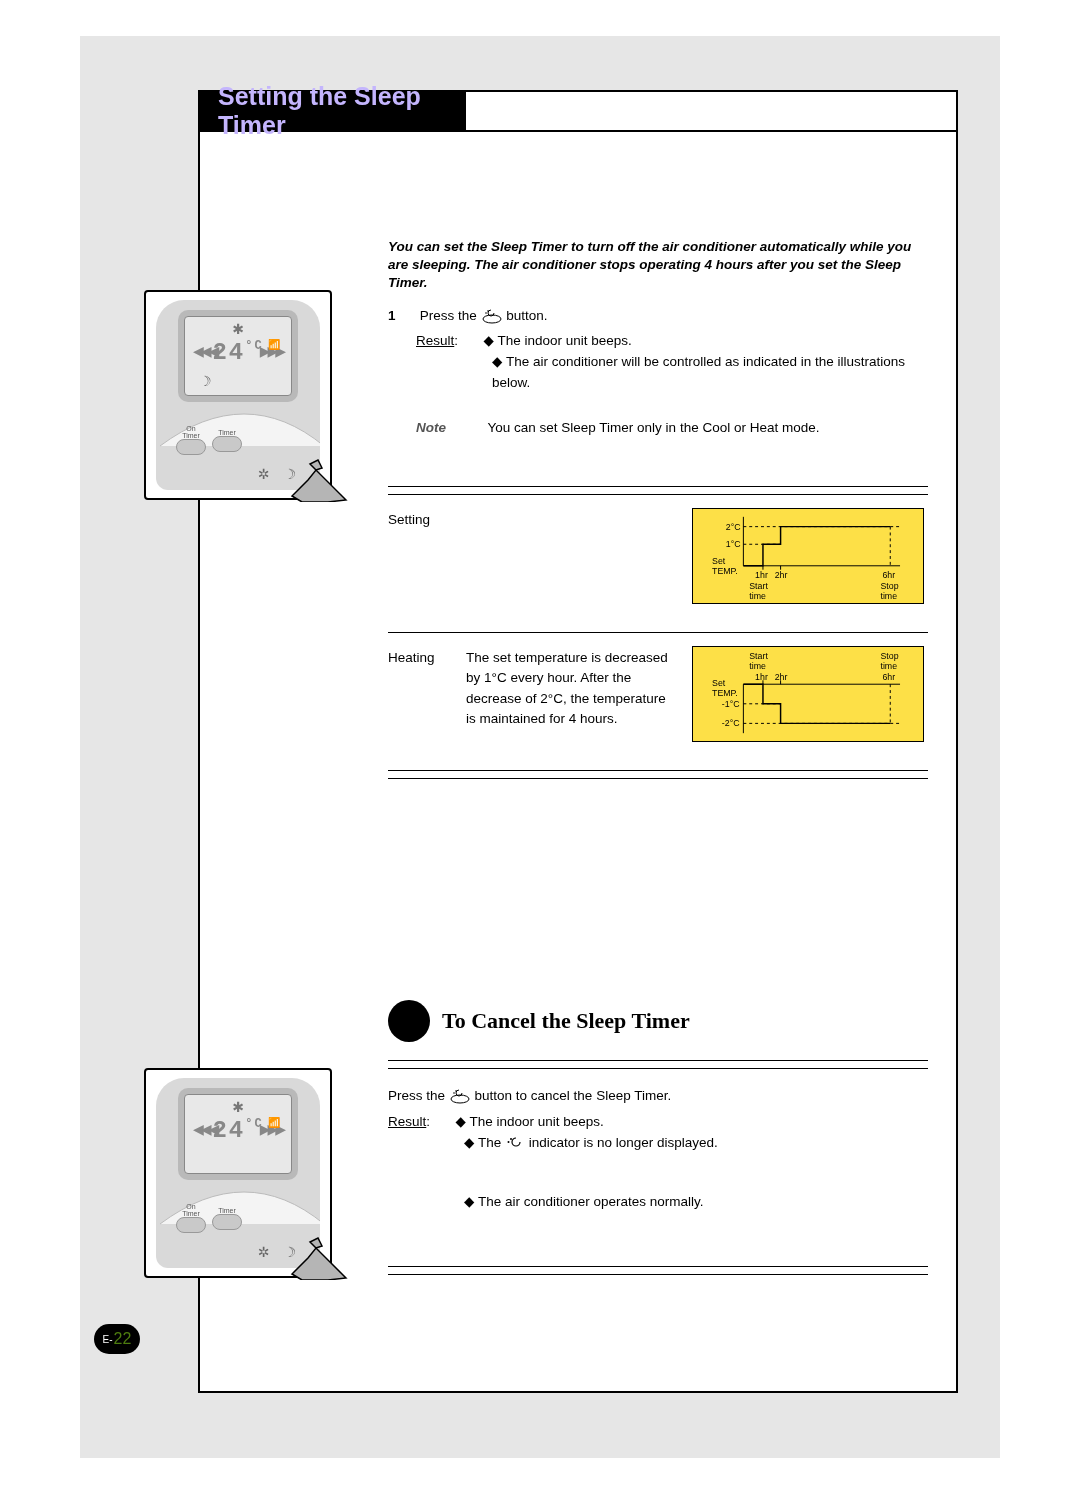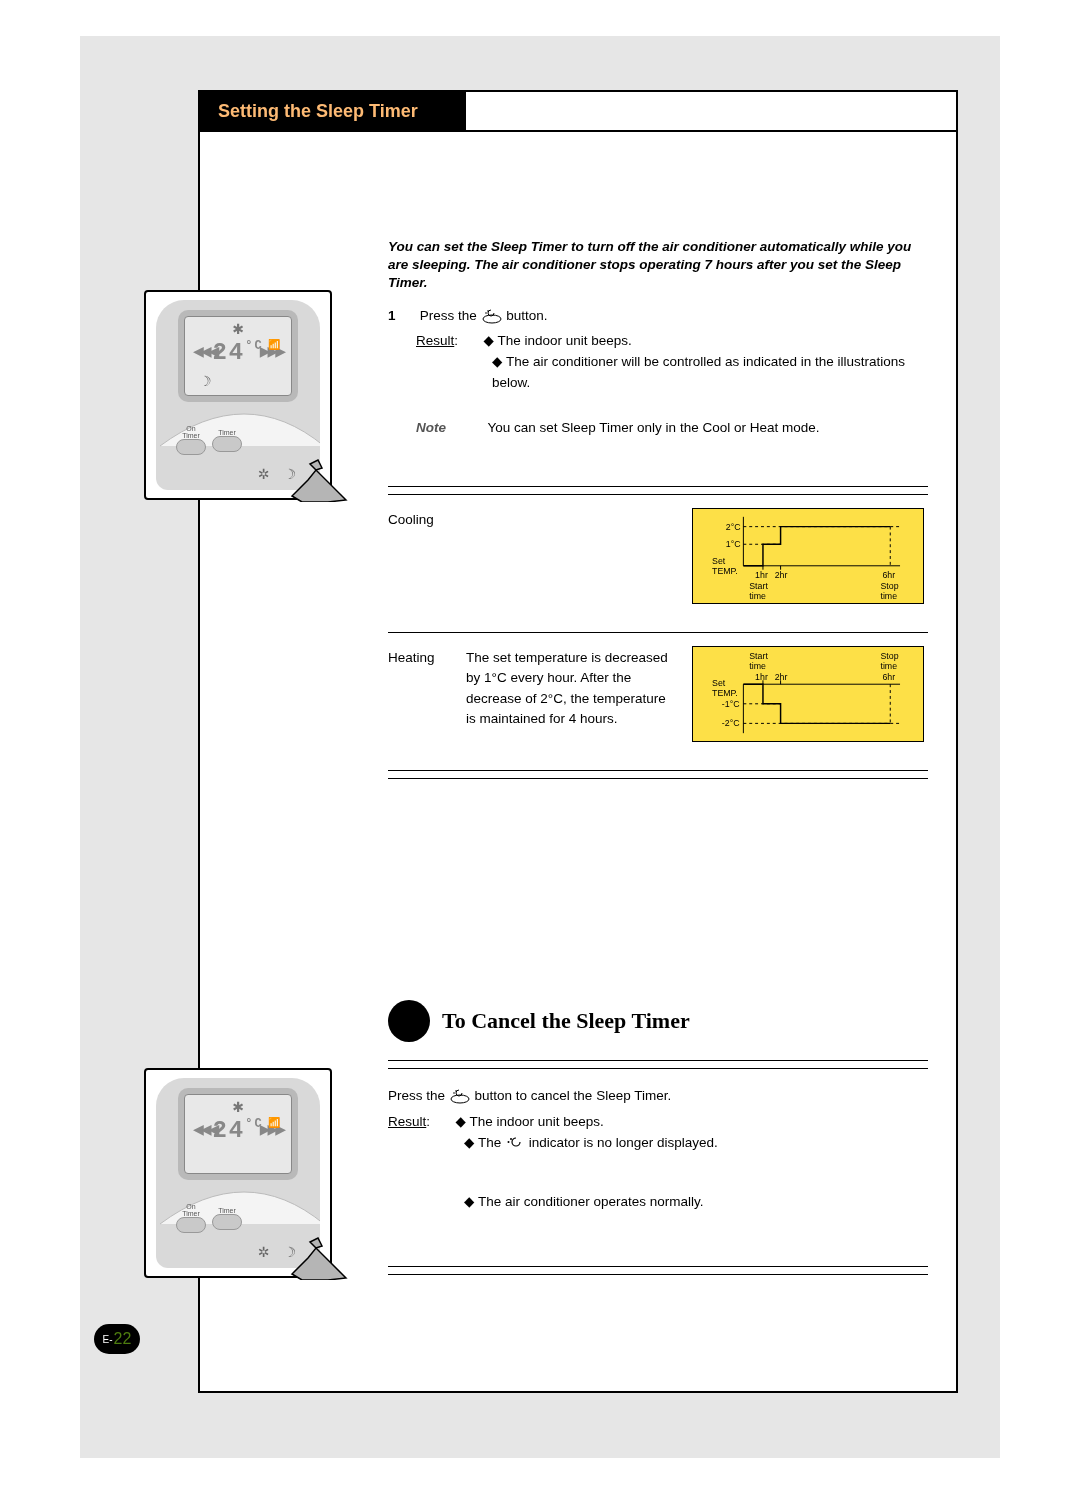--- a/index.html
+++ b/index.html
@@ -1,21 +1,21 @@
 <!DOCTYPE html>
 <html><head>
 <meta charset="utf-8">
 <style>
   * { box-sizing: border-box; margin: 0; padding: 0; }
   html, body { width: 1080px; height: 1494px; background: #fff; font-family: Arial, Helvetica, sans-serif; }
   .page-bg { position: absolute; left: 80px; top: 36px; width: 920px; height: 1422px; background: #e6e6e6; }
   .content-panel { position: absolute; left: 198px; top: 90px; width: 760px; height: 1303px; background: #fff; border: 2px solid #000; }
   .title-bar { position: absolute; left: 198px; top: 92px; width: 758px; height: 40px; border-bottom: 2px solid #000; }
   .title-fill { position: absolute; left: 0; top: 0; width: 268px; height: 100%; background: #000; display: flex; align-items: center; padding-left: 20px; }
-  .title-text { color: #fdba74; font-size: 18px; font-weight: bold; }
+  .title-text { color: #c4b5fd; font-size: 25px; font-weight: bold; }
   .intro { position: absolute; left: 388px; top: 238px; width: 540px; font-size: 13.5px; font-style: italic; font-weight: bold; color: #000; line-height: 1.35; }
   .step-row { position: absolute; left: 388px; width: 540px; font-size: 13.5px; color: #000; line-height: 1.55; }
   .bold { font-weight: bold; }
   .under { text-decoration: underline; margin-top: 8px; }
   .note-label { font-style: italic; font-weight: bold; color: #555; }
   .sleep-btn-icon { display:inline-block; vertical-align:middle; width:22px; height:16px; }
   .sleep-symbol-icon { display:inline-block; vertical-align:middle; width:20px; height:14px; }
   .remote-illus { position: absolute; background: #fff; border: 2px solid #000; border-radius: 4px; }
   .remote-body { position: absolute; inset: 8px 10px 8px 10px; background: #d9d9d9; border-radius: 28px 28px 12px 12px; }
   .remote-screen-wrap { position: absolute; left: 22px; right: 22px; top: 10px; height: 92px; background: #b9b9b9; border-radius: 10px; padding:6px; }
@@ -53,21 +53,21 @@
 <div class="page-bg"></div>
 
 <div class="content-panel"></div>
 
 <div class="title-bar">
   <div class="title-fill">
     <span class="title-text">Setting the Sleep Timer</span>
   </div>
 </div>
 
-<p class="intro">You can set the Sleep Timer to turn off the air conditioner automatically while you are sleeping. The air conditioner stops operating 7 hours after you set the Sleep Timer.</p>
+<p class="intro">You can set the Sleep Timer to turn off the air conditioner automatically while you are sleeping. The air conditioner stops operating 4 hours after you set the Sleep Timer.</p>
 
 <div class="step-row" style="top:306px;">
   <span class="bold" style="display:inline-block;width:28px;">1</span>
   <span>Press the </span>
   <span class="sleep-btn-icon">
     <svg viewBox="0 0 22 16">
         <ellipse cx="11" cy="11" rx="9" ry="4" fill="none" stroke="#000" stroke-width="1"></ellipse>
         <path d="M10 2 a3 3 0 1 0 3 3" fill="none" stroke="#000" stroke-width="1"></path>
         <circle cx="7" cy="3" r="0.8" fill="#000"></circle>
         <circle cx="5" cy="5" r="0.8" fill="#000"></circle>
@@ -89,21 +89,21 @@
 
 <div class="step-row" style="top:418px;padding-left:28px;">
   <span class="note-label" style="display:inline-block;width:68px;">Note</span>
   <span>You can set Sleep Timer only in the Cool or Heat mode.</span>
 </div>
 
 <div class="hr-thin" style="top:486px;"></div>
 <div class="hr-thin2" style="top:494px;"></div>
 
 <div class="mode-table" style="top:510px;height:110px;">
-  <div class="mode-label">Cooling</div>
+  <div class="mode-label">Setting</div>
   <div class="graph-box">
     <svg class="graph-svg" viewBox="0 0 232 96">
       <line x1="50" y1="8" x2="50" y2="58" stroke="#000"></line>
       <line x1="50" y1="58" x2="210" y2="58" stroke="#000"></line>
 
       <line x1="50" y1="18" x2="210" y2="18" stroke="#000" stroke-dasharray="3 3"></line>
       <line x1="50" y1="36" x2="88" y2="36" stroke="#000" stroke-dasharray="3 3"></line>
       <line x1="200" y1="18" x2="200" y2="58" stroke="#000" stroke-dasharray="3 3"></line>
 
       <polyline points="50,58 70,58 70,36 88,36 88,18 200,18" fill="none" stroke="#000" stroke-width="1.5"></polyline>

